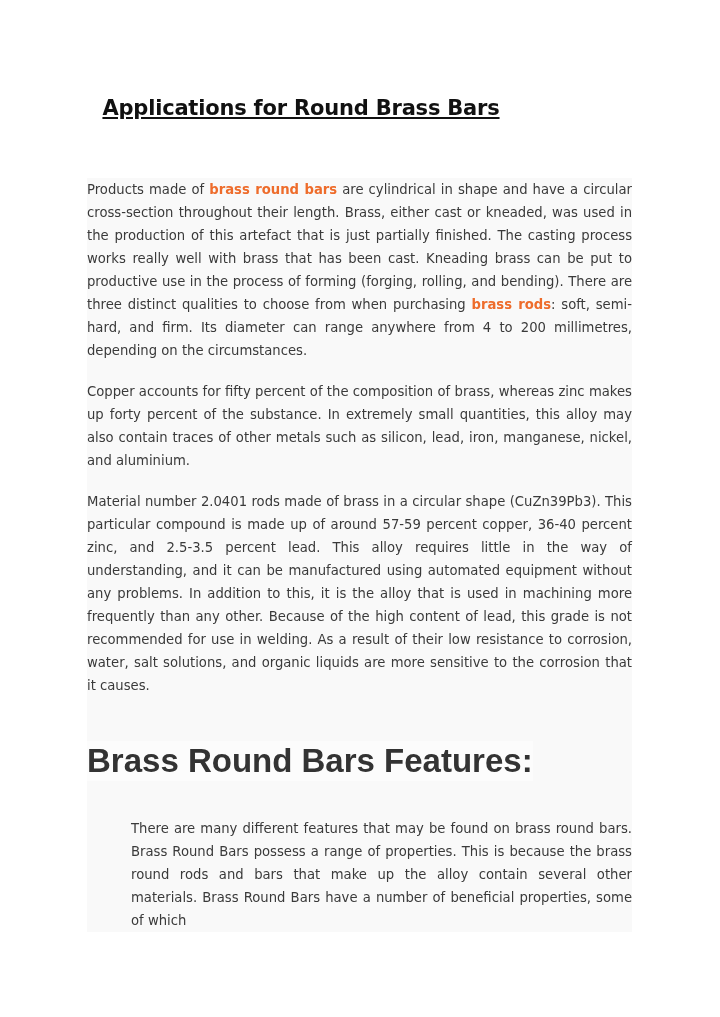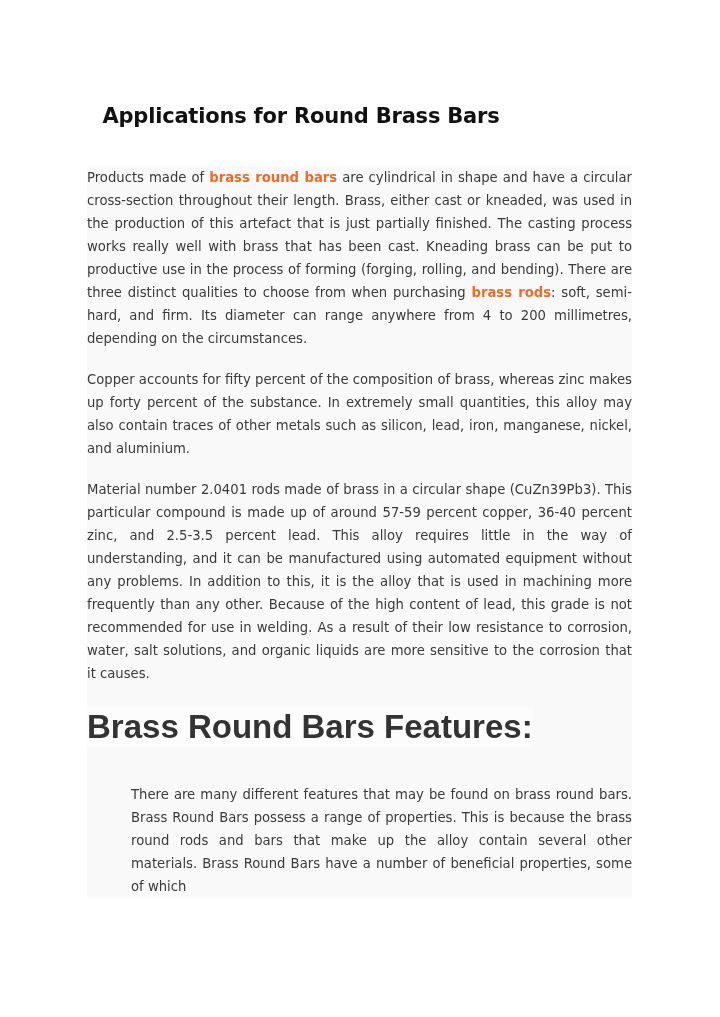--- a/index.html
+++ b/index.html
@@ -1,32 +1,32 @@
 <!DOCTYPE html>
 <html><head>
   <meta charset="utf-8">
   <style>
     html, body { margin: 0; padding: 0; background: #ffffff; }
     body { width: 720px; height: 1017px; position: relative; overflow: hidden; }
     .page-title {
-      position: absolute; top: 104px; left: 0; width: 602px; text-align: center;
+      position: absolute; top: 96px; left: 0; width: 602px; text-align: center;
       font-family: "DejaVu Sans", sans-serif; font-weight: bold; font-size: 21px;
-      color: #111111; margin: 0; letter-spacing: -0.2px;
+      color: #111111; margin: 0; letter-spacing: -0.2px; text-decoration: underline;
     }
     .content {
-      position: absolute; left: 87px; top: 166px; width: 545px;
+      position: absolute; left: 87px; top: 178px; width: 545px;
       background: #f9f9f9;
       font-family: "DejaVu Sans", sans-serif; font-size: 13.2px; line-height: 23px;
       color: #3a3a3a;
     }
     .content p { margin: 0 0 18px 0; text-align: justify; }
     .hl { color: #ee6c2b; font-weight: bold; }
     .section-heading {
       font-family: "Liberation Sans", sans-serif; font-weight: bold; font-size: 33px;
-      color: #333333; margin: 4px 0 36px 0; line-height: 40px;
+      color: #333333; margin: 26px 0 36px 0; line-height: 40px;
       display: inline-block; background: #fcfcfc;
     }
   </style>
 </head>
 <body>
 
 <h1 class="page-title">Applications for Round Brass Bars</h1>
 
 <div class="content">
   <p><span>Products made of </span><a class="hl">brass round bars</a><span> are cylindrical in shape and have a circular cross-section throughout their length. Brass, either cast or kneaded, was used in the production of this artefact that is just partially finished. The casting process works really well with brass that has been cast. Kneading brass can be put to productive use in the process of forming (forging, rolling, and bending). There are three distinct qualities to choose from when purchasing </span><a class="hl">brass rods</a><span>: soft, semi-hard, and firm. Its diameter can range anywhere from 4 to 200 millimetres, depending on the circumstances.</span></p>

